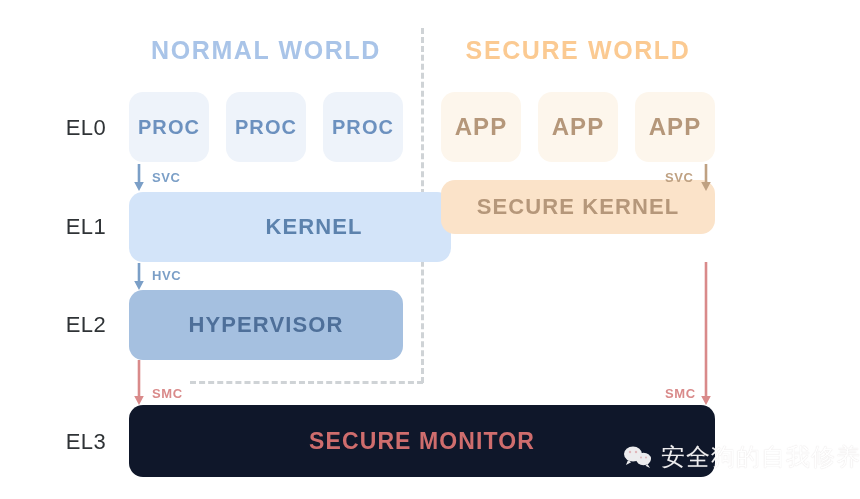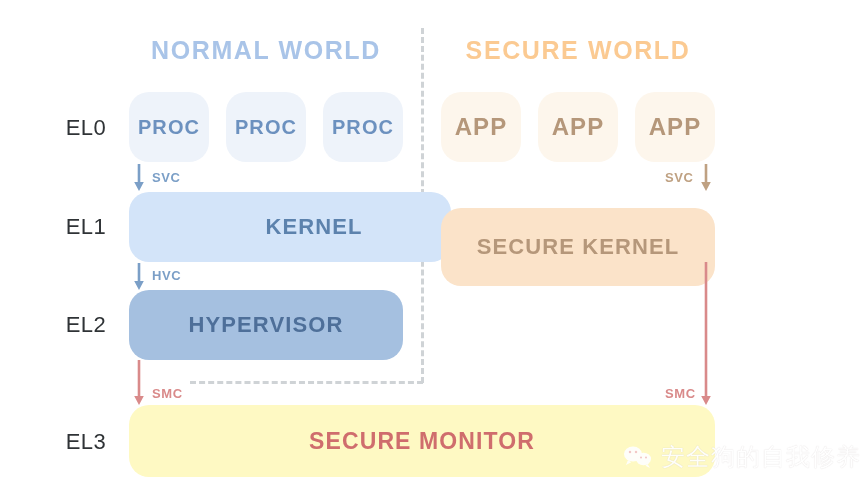--- a/index.html
+++ b/index.html
@@ -70,21 +70,21 @@
     color: #2f3336;
   }
   #el-label-0 { top: 115px; }
   #el-label-1 { top: 214px; }
   #el-label-2 { top: 312px; }
   #el-label-3 { top: 429px; }
 
   
   .box {
     position: absolute;
-    border-radius: 20px;
+    border-radius: 14px;
     display: flex;
     align-items: center;
     justify-content: center;
     font-weight: bold;
     letter-spacing: 1.1px;
     white-space: nowrap;
   }
 
   
   .proc-box {
@@ -117,39 +117,39 @@
   #kernel-box {
     left: 129px; top: 192px;
     width: 274px; height: 70px;
     background: #d3e4f9;
     color: #5c82ad;
     font-size: 22px;
     padding-left: 48px;
   }
   
   #secure-kernel-box {
-    left: 441px; top: 208px;
-    width: 274px; height: 78px;
+    left: 441px; top: 180px;
+    width: 274px; height: 54px;
     background: #fbe3c9;
     color: #b5977a;
     font-size: 22px;
   }
   
   #hypervisor-box {
     left: 129px; top: 290px;
     width: 274px; height: 70px;
     background: #a5c0e0;
     color: #4e6f99;
     font-size: 22px;
   }
   
   #secure-monitor-box {
     left: 129px; top: 405px;
     width: 586px; height: 72px;
-    background: #fef9c3;
+    background: #0f172a;
     color: #cf6d6d;
     font-size: 23px;
   }
 
   
   .arrow {
     position: absolute;
   }
   .arrow svg { display: block; }
   .arrow-label {

